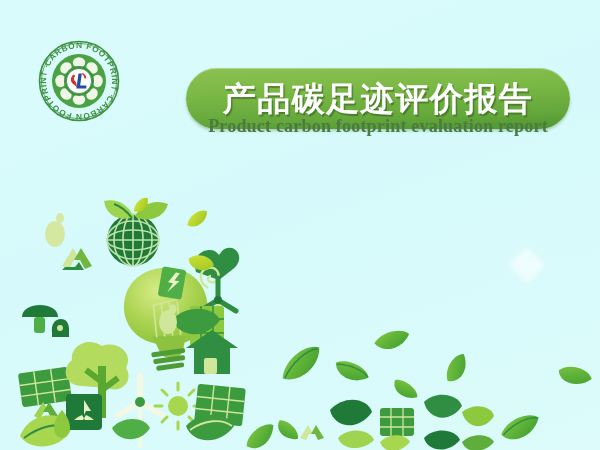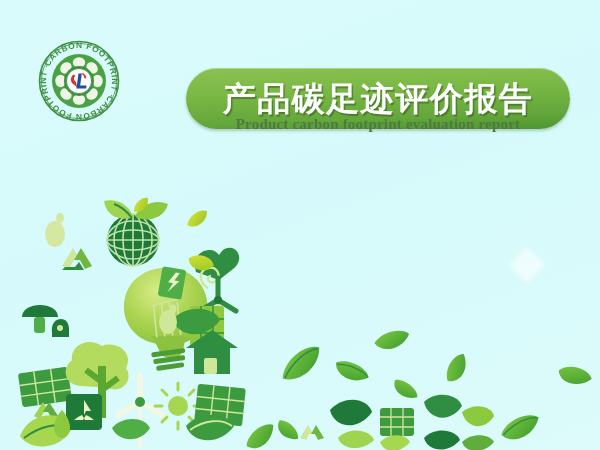--- a/index.html
+++ b/index.html
@@ -70,21 +70,21 @@
     white-space: nowrap;
     font-family: "DejaVu Sans", "Liberation Sans", sans-serif;
   }
   .subtitle {
     position: absolute;
     left: 186px;
     top: 116px;
     width: 384px;
     text-align: center;
     color: #4b7a42;
-    font-size: 15px;
+    font-size: 18px;
     font-weight: bold;
     letter-spacing: 0.2px;
     font-family: "Liberation Serif", "DejaVu Serif", serif;
     white-space: nowrap;
   }
   
   .artwork {
     position: absolute;
     left: 0;
     top: 170px;

